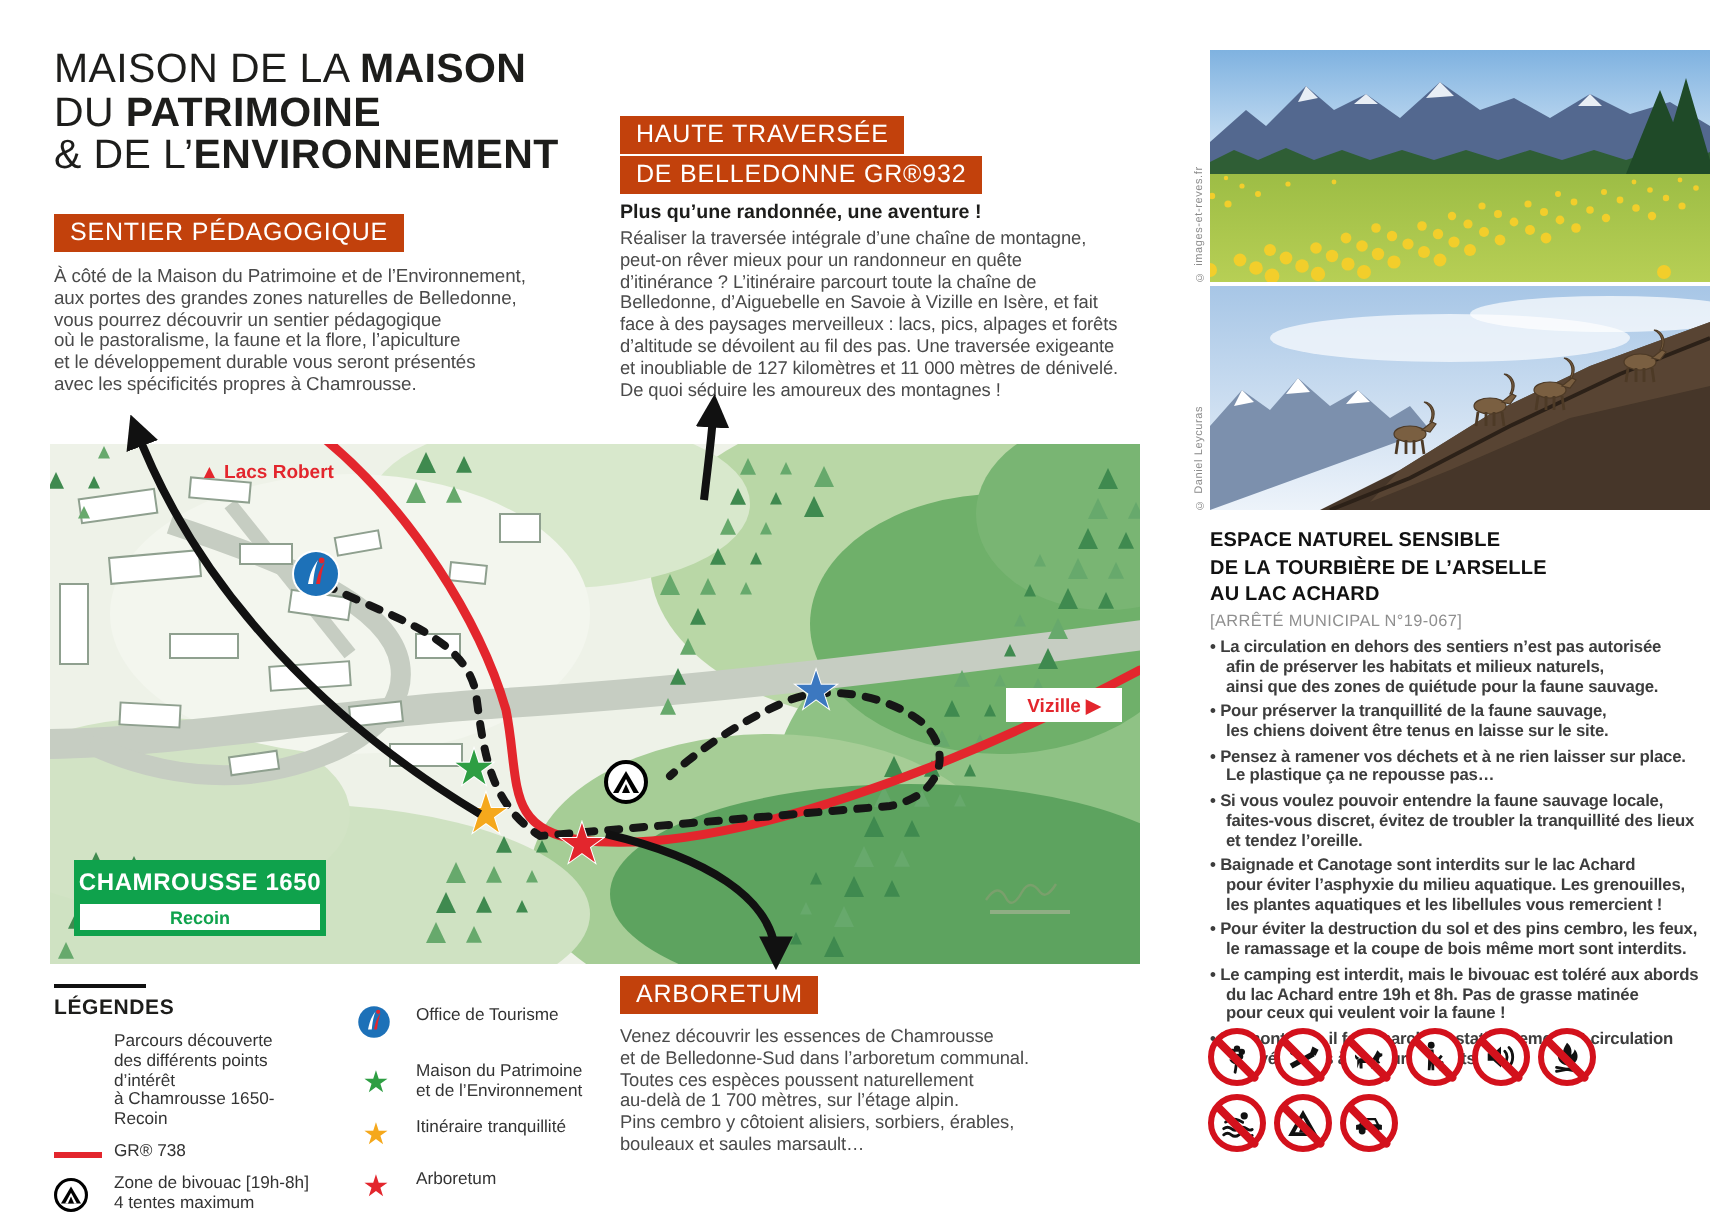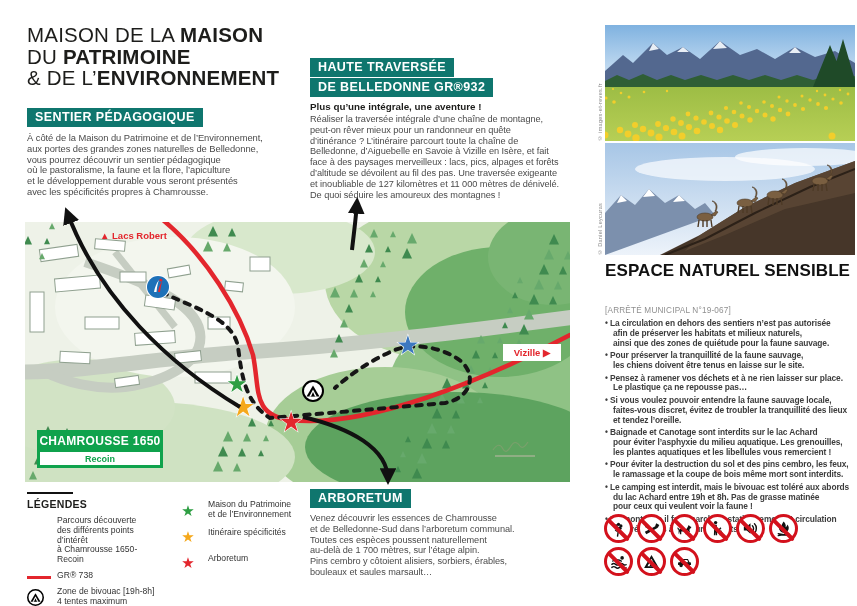--- a/index.html
+++ b/index.html
@@ -4,40 +4,40 @@
 <style>
   html,body{margin:0;padding:0;background:#e8e8e8;}
   #page{position:relative;width:857px;height:606px;background:#ffffff;overflow:hidden;
         font-family:"Liberation Sans",sans-serif;color:#3f3f3f;}
   .abs{position:absolute;}
   
   #main-title{left:27px;top:24px;width:300px;font-size:20.5px;line-height:21.5px;
               color:#1d1d1b;letter-spacing:.2px;}
   #main-title b{font-weight:bold;}
   
-  .badge{display:inline-block;background:#0f766e;color:#fff;font-weight:bold;
+  .badge{display:inline-block;background:#c2410c;color:#fff;font-weight:normal;
          font-size:12.5px;letter-spacing:.4px;padding:2px 8px 3px;}
   .badge-stack span{display:table;margin-bottom:1px;}
   
   .para{font-size:9.2px;line-height:10.8px;color:#4a4a4a;white-space:pre-line;letter-spacing:-.05px;}
   .intro-bold{font-size:9.8px;font-weight:bold;color:#1d1d1b;}
   
   #legend-rule{left:27px;top:492px;width:46px;border-top:2px solid #111;}
   #legend-title{left:27px;top:498px;font-size:10.5px;font-weight:bold;color:#1d1d1b;letter-spacing:.3px;}
   .leg-item{display:flex;align-items:flex-start;margin-bottom:6px;}
   .leg-swatch{flex:0 0 30px;margin-top:2px;}
   .leg-text{font-size:8.6px;line-height:9.8px;color:#333;white-space:pre-line;}
   .dash-swatch{width:24px;border-top:3.4px dashed #111;margin-top:4px;}
   .red-swatch{width:24px;height:3.4px;background:#e3262d;margin-top:3px;}
   .star{font-size:15px;line-height:13px;display:inline-block;width:20px;text-align:center;}
   
   .photo{left:605px;width:250px;overflow:hidden;}
   .credit{font-size:5.5px;color:#8a8a8a;writing-mode:vertical-rl;transform:rotate(180deg);
           letter-spacing:.3px;}
-  #ens-title{left:605px;top:264px;width:250px;font-size:17px;line-height:13.6px;
+  #ens-title{left:605px;top:264px;width:250px;font-size:10px;line-height:13.6px;
              font-weight:bold;color:#111;letter-spacing:.1px;}
   #ens-ref{left:605px;top:306px;font-size:8.2px;color:#8f8f8f;letter-spacing:.2px;}
   #ens-bullets{left:605px;top:319px;width:252px;}
   #ens-bullets li{list-style:none;font-size:8.4px;line-height:9.9px;color:#3d3d3d;
                   white-space:pre-line;margin:0 0 2.5px 0;padding-left:8px;text-indent:-8px;
                   letter-spacing:-.1px;font-weight:bold;}
   #ens-bullets li::before{content:"• ";color:#3d3d3d;}
   #ens-bullets ul{margin:0;padding:0;}
   
   #pictos{left:604px;top:514px;width:200px;display:flex;flex-wrap:wrap;gap:4px;}
@@ -67,21 +67,21 @@
 aux portes des grandes zones naturelles de Belledonne,
 vous pourrez découvrir un sentier pédagogique
 où le pastoralisme, la faune et la flore, l’apiculture
 et le développement durable vous seront présentés
 avec les spécificités propres à Chamrousse.</div>
 
   <div class="abs badge-stack" style="left:310px;top:58px;">
     <span class="badge">HAUTE TRAVERSÉE</span>
     <span class="badge">DE BELLEDONNE GR®932</span>
   </div>
-  <div class="abs intro-bold" style="left:310px;top:101px;">Plus qu’une intégrale, une aventure !</div>
+  <div class="abs intro-bold" style="left:310px;top:101px;">Plus qu’une randonnée, une aventure !</div>
   <div class="abs para" style="left:310px;top:114px;width:278px;">Réaliser la traversée intégrale d’une chaîne de montagne,
 peut-on rêver mieux pour un randonneur en quête
 d’itinérance ? L’itinéraire parcourt toute la chaîne de
 Belledonne, d’Aiguebelle en Savoie à Vizille en Isère, et fait
 face à des paysages merveilleux : lacs, pics, alpages et forêts
 d’altitude se dévoilent au fil des pas. Une traversée exigeante
 et inoubliable de 127 kilomètres et 11 000 mètres de dénivelé.
 De quoi séduire les amoureux des montagnes !</div>
 
   <div class="abs" style="left:25px;top:222px;width:545px;height:260px;">
@@ -290,27 +290,39 @@
             <path d="M11 9.5 L14.8 16.5 L7.2 16.5 Z" fill="#fff"></path>
             <path d="M11 12 L13 16.5 L9 16.5 Z" fill="#000"></path>
           </svg>
       </span>
       <span class="leg-text">Zone de bivouac [19h-8h]
 4 tentes maximum</span>
     </div>
   </div>
   <div class="abs" style="left:178px;top:500px;width:135px;">
     <div class="leg-item">
+      <span class="leg-swatch">
+        <svg width="18" height="18" viewBox="0 0 24 24">
+            <circle cx="12" cy="12" r="11.5" fill="#fff"></circle>
+            <circle cx="12" cy="12" r="10.5" fill="#1d71b8"></circle>
+            <path d="M8 17 C9 12 10 9 13 5 C11.5 9 11 12 10.5 17 Z" fill="#fff"></path>
+            <path d="M12 17 C13 12 14 9 16.5 6 C15 10 14.5 13 14 17 Z" fill="#e3262d"></path>
+            <circle cx="14.8" cy="5.2" r="1.4" fill="#e3262d"></circle>
+          </svg>
+      </span>
+      <span class="leg-text" style="margin-top:3px">Office de Tourisme</span>
+    </div>
+    <div class="leg-item">
       <span class="leg-swatch"><span class="star" style="color:#2e9e43">★</span></span>
       <span class="leg-text">Maison du Patrimoine
 et de l’Environnement</span>
     </div>
     <div class="leg-item">
       <span class="leg-swatch"><span class="star" style="color:#f5a81c">★</span></span>
-      <span class="leg-text" style="margin-top:2px">Itinéraire spécificités</span>
+      <span class="leg-text" style="margin-top:2px">Itinéraire tranquillité</span>
     </div>
     <div class="leg-item">
       <span class="leg-swatch"><span class="star" style="color:#e3262d">★</span></span>
       <span class="leg-text" style="margin-top:2px">Arboretum</span>
     </div>
 
   </div>
 
   <div class="abs" style="left:310px;top:488px;">
     <span class="badge">ARBORETUM</span>
@@ -446,20 +458,22 @@
             <path d="M11 -6 C14 -12 10 -16 7 -16 C11 -14 12 -10 10 -6 Z"></path>
           </g>
         </g>
     </svg>
   </div>
   <div class="abs credit" style="left:597px;top:25px;height:116px;">© images-et-reves.fr</div>
   <div class="abs credit" style="left:597px;top:143px;height:112px;">© Daniel Leycuras</div>
 
   <div class="abs" id="ens-title">
     <div>ESPACE NATUREL SENSIBLE</div>
+    <div>DE LA TOURBIÈRE DE L’ARSELLE</div>
+    <div>AU LAC ACHARD</div>
   </div>
   <div class="abs" id="ens-ref">[ARRÊTÉ MUNICIPAL N°19-067]</div>
   <div class="abs" id="ens-bullets">
     <ul>
       <li>La circulation en dehors des sentiers n’est pas autorisée
 afin de préserver les habitats et milieux naturels,
 ainsi que des zones de quiétude pour la faune sauvage.</li>
       <li>Pour préserver la tranquillité de la faune sauvage,
 les chiens doivent être tenus en laisse sur le site.</li>
       <li>Pensez à ramener vos déchets et à ne rien laisser sur place.

